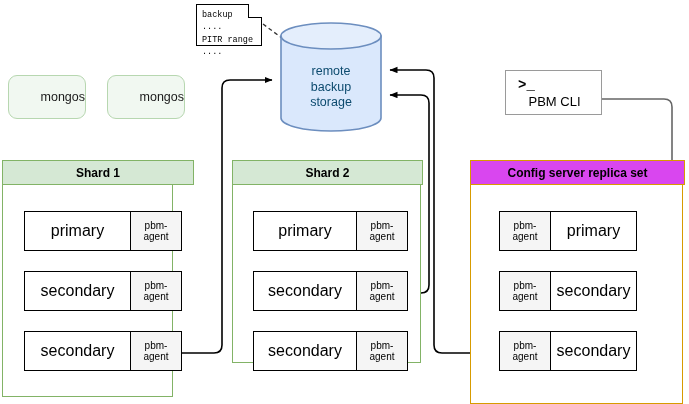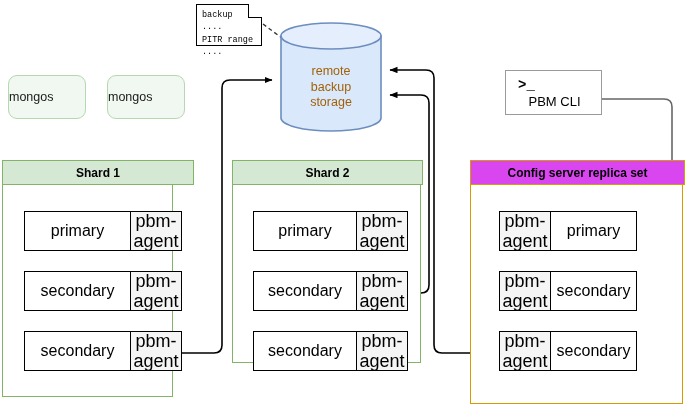--- a/index.html
+++ b/index.html
@@ -3,58 +3,58 @@
 <meta charset="utf-8">
 <style>
   html,body{margin:0;padding:0;background:#ffffff;}
   body{width:689px;height:404px;position:relative;overflow:hidden;
        font-family:"Liberation Sans","DejaVu Sans",sans-serif;color:#000;}
   #canvas{position:absolute;left:0;top:0;width:689px;height:404px;}
   .abs{position:absolute;box-sizing:border-box;}
 
   
   .mongos{background:#f1f8f1;border:1px solid #b7d7b0;border-radius:9px;
-          display:flex;align-items:center;justify-content:flex-start;
+          display:flex;align-items:center;justify-content:flex-end;
           font-size:12.5px;color:#1a1a1a;}
 
   
   .group{background:#ffffff;}
   .group.green{border:1px solid #82b366;}
   .group.orange{border:1px solid #d79b00;}
   .grp-header{position:absolute;left:-1px;top:-1px;display:flex;align-items:center;
               justify-content:center;font-size:12px;font-weight:bold;color:#000;}
   .grp-header.green{background:#d5e8d4;border:1px solid #82b366;}
   .grp-header.orange{background:#d946ef;border:1px solid #d79b00;}
 
   
   .node{display:flex;border:1px solid #000;background:#ffffff;}
   .node .role{flex:1;display:flex;align-items:center;justify-content:center;
               font-size:16px;background:#ffffff;}
   .node .agent{width:50px;display:flex;flex-direction:column;align-items:center;
-               justify-content:center;font-size:18px;background:#f5f5f5;
+               justify-content:center;font-size:10px;background:#f5f5f5;
                line-height:1.12;}
   .node.left-agent .agent{border-right:1px solid #000;}
   .node.right-agent .agent{border-left:1px solid #000;}
 
   
   .note{background:#ffffff;border:1px solid #000;font-family:"Liberation Mono","DejaVu Sans Mono",monospace;
         font-size:8.5px;line-height:1.45;padding:4px 5px 2px 5px;color:#000;}
   .note-fold{position:absolute;right:-1px;top:-1px;width:13px;height:13px;
              background:#ffffff;border-left:1px solid #000;border-bottom:1px solid #000;
              transform:none;}
 
   
   .cli{background:#ffffff;border:1px solid #9a9a9a;padding:6px 10px 8px 12px;}
   .cli .prompt{font-family:"Liberation Mono","DejaVu Sans Mono",monospace;font-size:14px;font-weight:bold;}
   .cli .cli-label{font-size:13px;font-weight:normal;text-align:center;margin-top:1px;}
 
   
   .cyl-wrap{}
   .cyl-label{position:absolute;left:0;right:0;top:42px;text-align:center;
-             font-size:12.5px;line-height:1.25;color:#a16207;}
+             font-size:12.5px;line-height:1.25;color:#0c4a6e;}
   svg.layer{position:absolute;left:0;top:0;width:689px;height:404px;pointer-events:none;}
 </style>
 </head>
 <body>
 
 <div id="canvas">
 
   <svg class="layer" viewBox="0 0 689 404">
     <defs>
       <marker id="arrowBlack" markerWidth="9" markerHeight="9" refX="7.5" refY="3.2" orient="auto" markerUnits="userSpaceOnUse">

